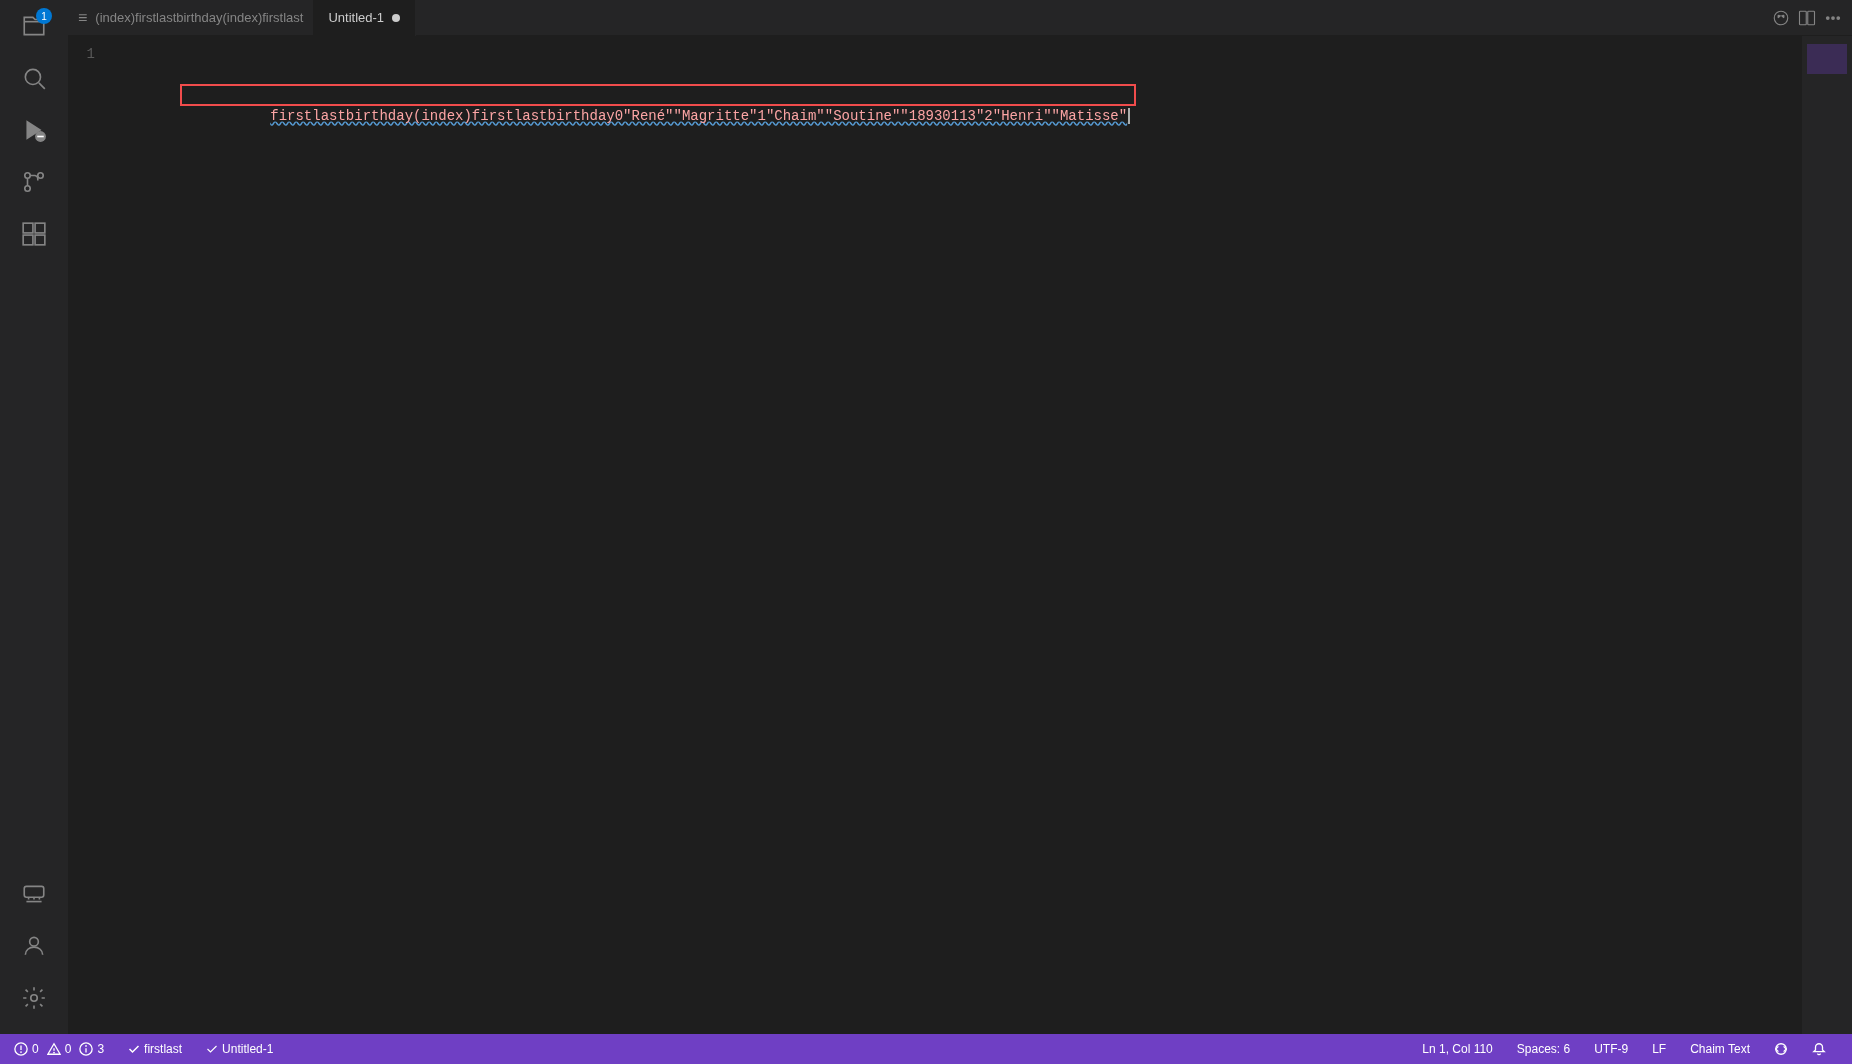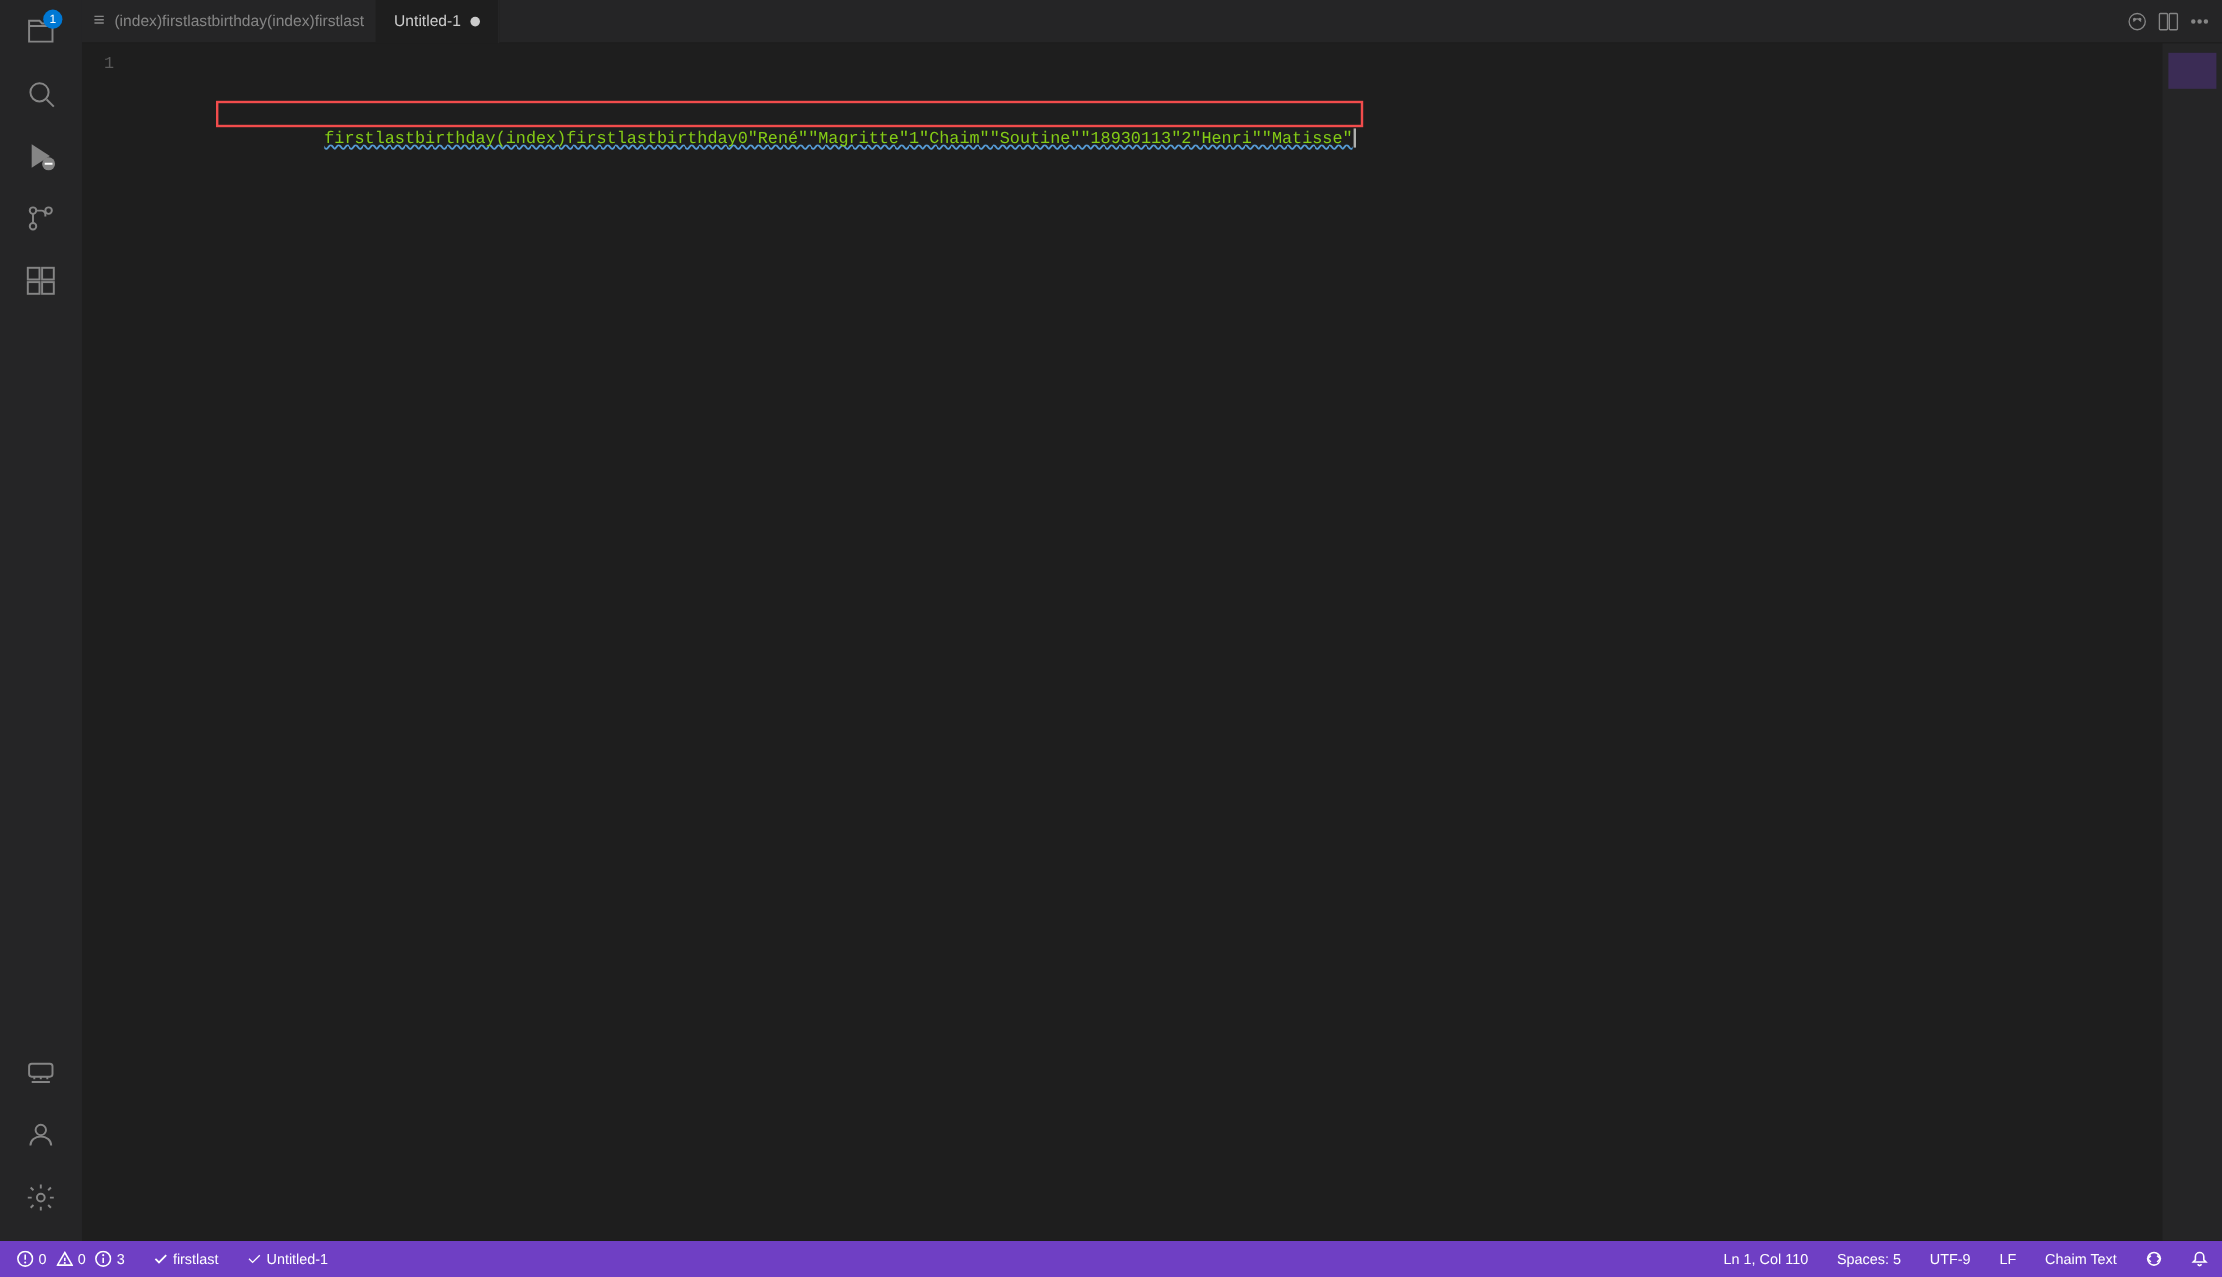--- a/index.html
+++ b/index.html
@@ -173,21 +173,21 @@
       line-height: 20px;
       font-size: 14px;
       color: #d4d4d4;
       white-space: pre;
       position: relative;
     }
 
     .code-text {
       position: relative;
       z-index: 1;
-      color: #84cc16;
+      color: #fca5a5;
     }
 
     
     .squiggly {
       text-decoration: underline wavy #569cd6;
       text-decoration-skip-ink: none;
     }
 
     
     .minimap-area {
@@ -217,21 +217,21 @@
       align-items: center;
       gap: 12px;
       padding-left: 8px;
     }
 
     .status-right {
       display: flex;
       align-items: center;
       gap: 12px;
       margin-left: auto;
-      padding-right: 6px;
+      padding-right: 20px;
     }
 
     .status-item {
       display: flex;
       align-items: center;
       gap: 4px;
       padding: 0 6px;
       height: 30px;
       cursor: pointer;
       white-space: nowrap;
@@ -417,21 +417,21 @@
     </div>
   </div>
 
   <div class="status-right">
 
     <div class="status-item">
       <span>Ln 1, Col 110</span>
     </div>
 
     <div class="status-item">
-      <span>Spaces: 5</span>
+      <span>Spaces: 6</span>
     </div>
 
     <div class="status-item">
       <span>UTF-9</span>
     </div>
 
     <div class="status-item">
       <span>LF</span>
     </div>
 

